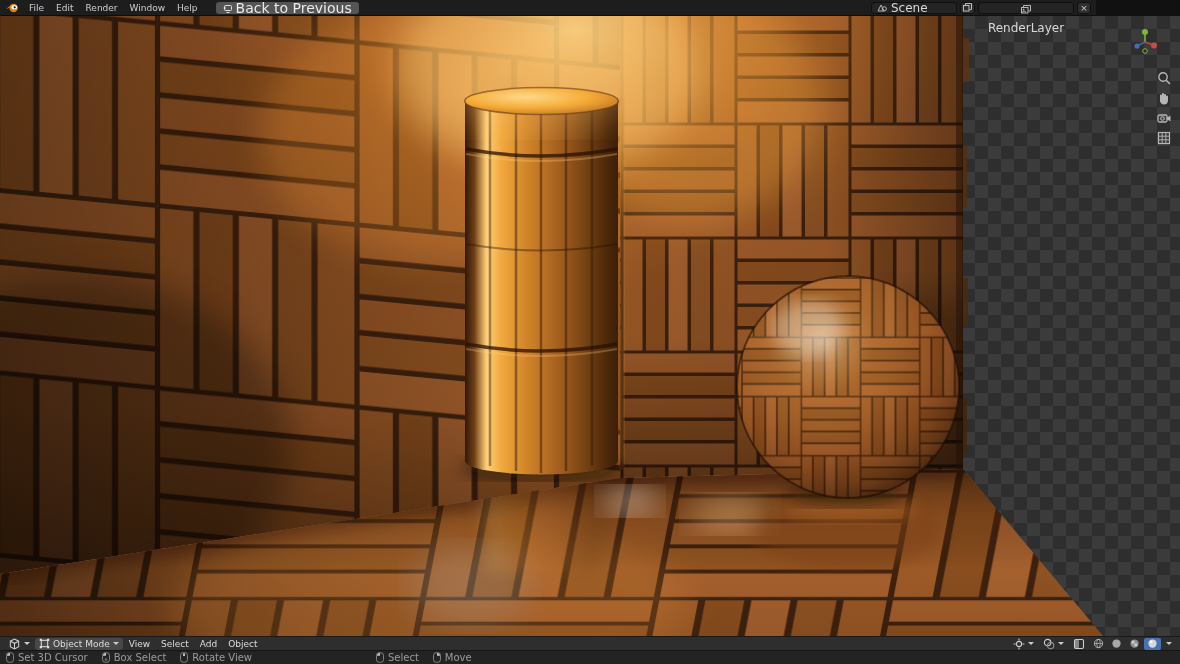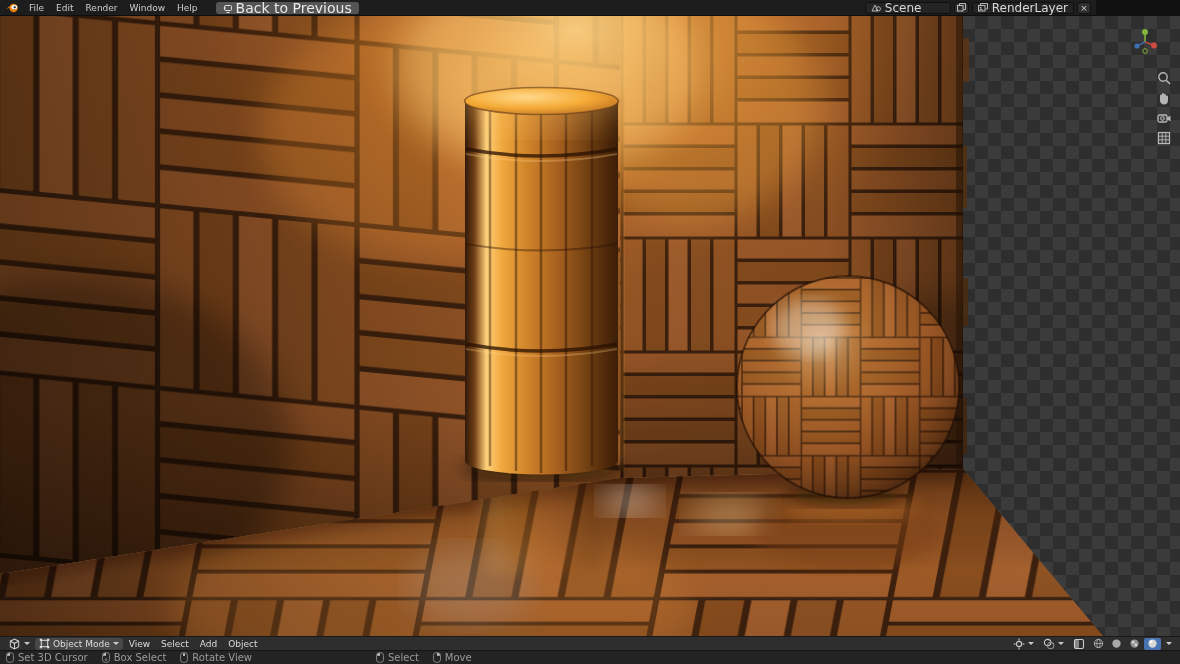--- a/index.html
+++ b/index.html
@@ -90,21 +90,21 @@
         </svg>
       </span>
       <span>Scene</span>
     </div>
     <button class="iconbtn">
       <svg width="9" height="9" viewBox="0 0 9 9">
         <rect x="0.5" y="2.5" width="5.5" height="5.5" fill="none" stroke="#bdbdbd"></rect>
         <path d="M2.5,2.5 V0.5 H8.5 V6.5 H6.5" fill="none" stroke="#bdbdbd"></path>
       </svg>
     </button>
-    <div class="field" style="min-width:96px;">
+    <div class="field" style="min-width:96px;flex-direction:column;">
       <span>
         <svg width="10" height="9" viewBox="0 0 10 9">
           <rect x="0.5" y="2.5" width="6.5" height="5.5" fill="none" stroke="#b8b8b8"></rect>
           <path d="M2.5,2.5 V0.5 H9.5 V6 H7.5" fill="none" stroke="#b8b8b8"></path>
           <circle cx="2.6" cy="4.6" r="0.9" fill="#b8b8b8"></circle>
           <path d="M1,7.5 l2,-1.6 2,1.4" fill="none" stroke="#b8b8b8"></path>
         </svg>
       </span>
       <span>RenderLayer</span>
     </div>

